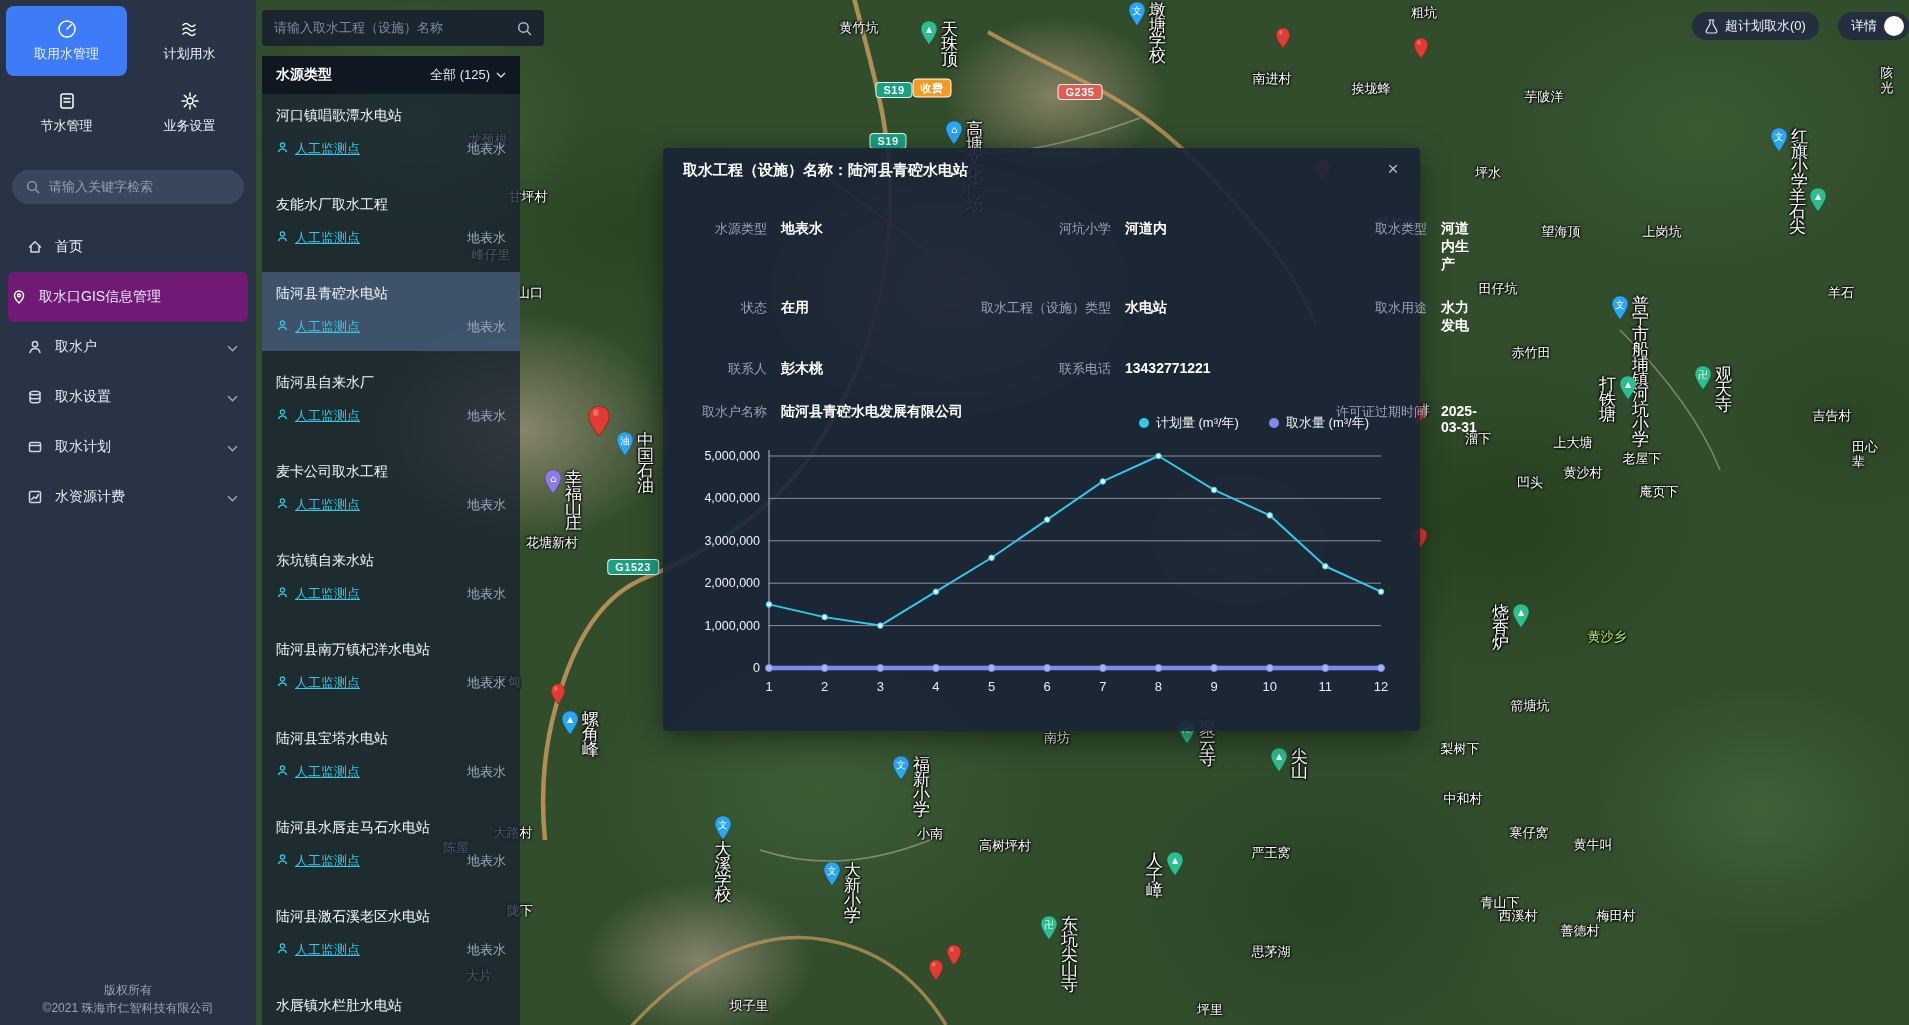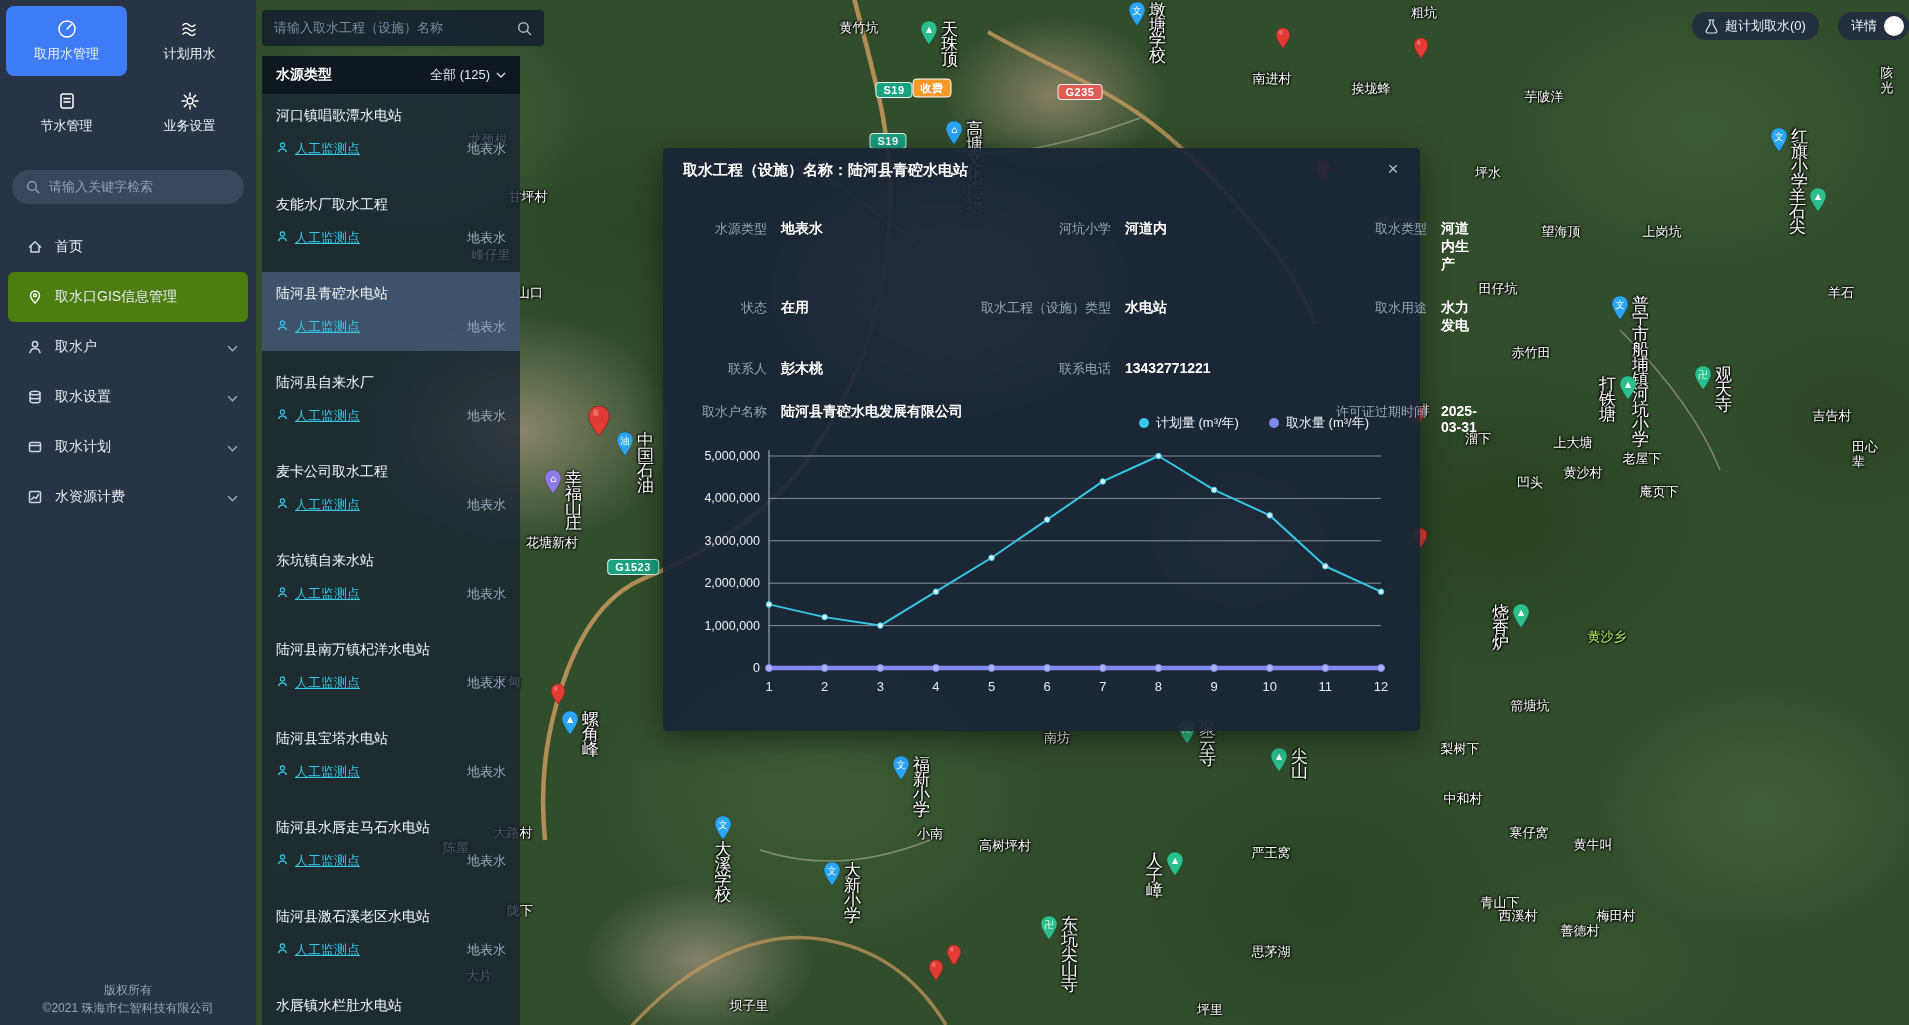--- a/index.html
+++ b/index.html
@@ -78,21 +78,21 @@
   .module svg{display:block;}
   .side-search{
     margin:16px 12px 10px 12px;height:34px;border-radius:17px;background:#3a465c;
     display:flex;align-items:center;gap:9px;padding:0 14px;color:#8fa0b8;font-size:13px;cursor:text;
   }
   .menu{margin-top:18px;}
   .menu-item{
     position:relative;height:50px;display:flex;align-items:center;gap:12px;
     padding:0 18px 0 26px;font-size:14px;color:#e8eef6;cursor:pointer;
   }
-  .menu-item.active{background:#4d7c0f;border-radius:6px;margin:0 8px;padding-left:18px;}
+  .menu-item.active{background:#701a75;border-radius:6px;margin:0 8px;padding-left:2px;}
   .menu-item .mi-icon{width:17px;display:flex;justify-content:center;}
   .menu-item .chev{margin-left:auto;}
   .side-footer{
     position:absolute;bottom:8px;left:0;width:100%;text-align:center;
     color:#9aa5b8;font-size:12px;line-height:18px;
   }
   
   .sp-search{
     position:absolute;left:262px;top:10px;width:258px;height:36px;z-index:10;
     background:rgba(23,32,47,.88);border-radius:4px;display:flex;align-items:center;

